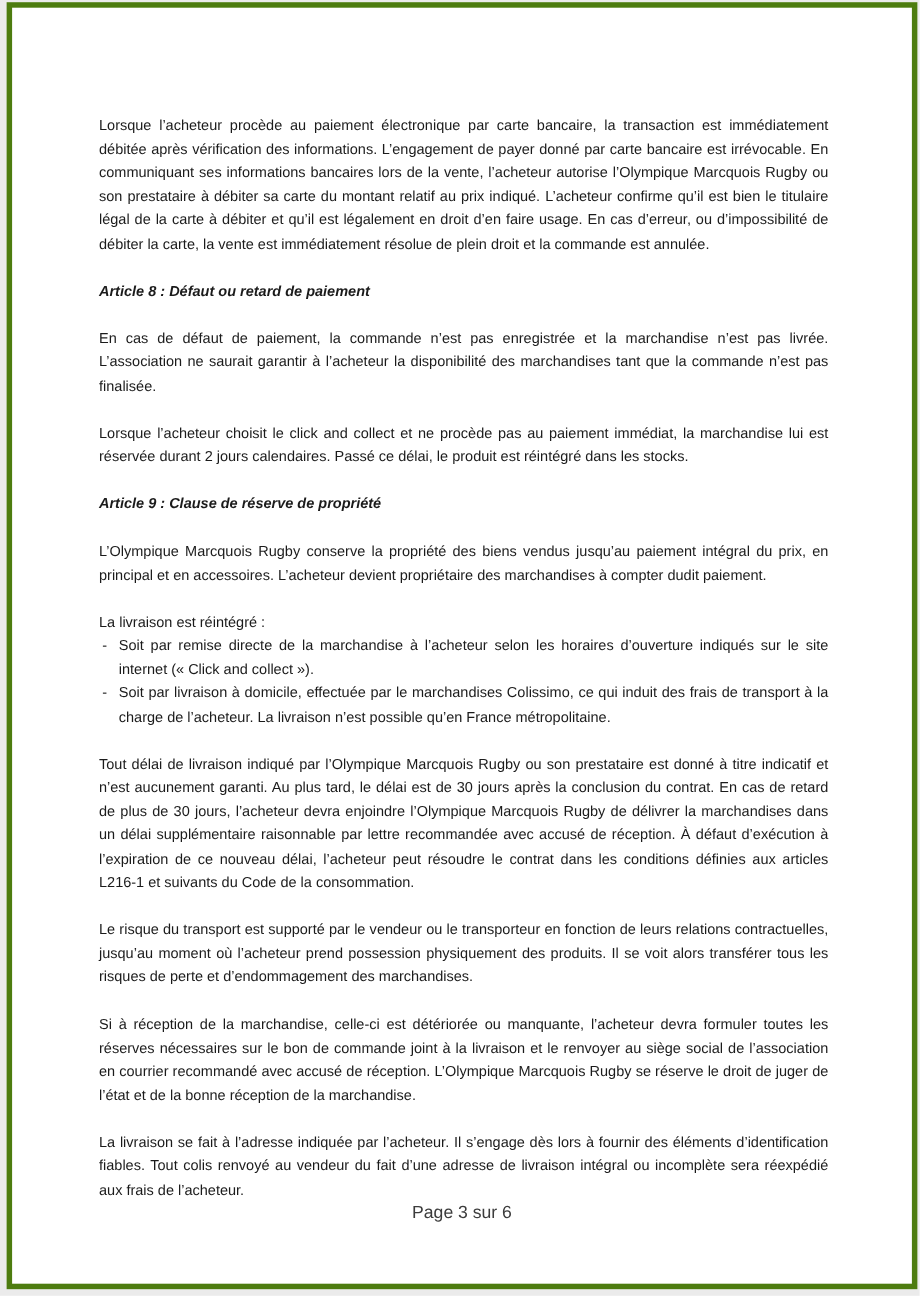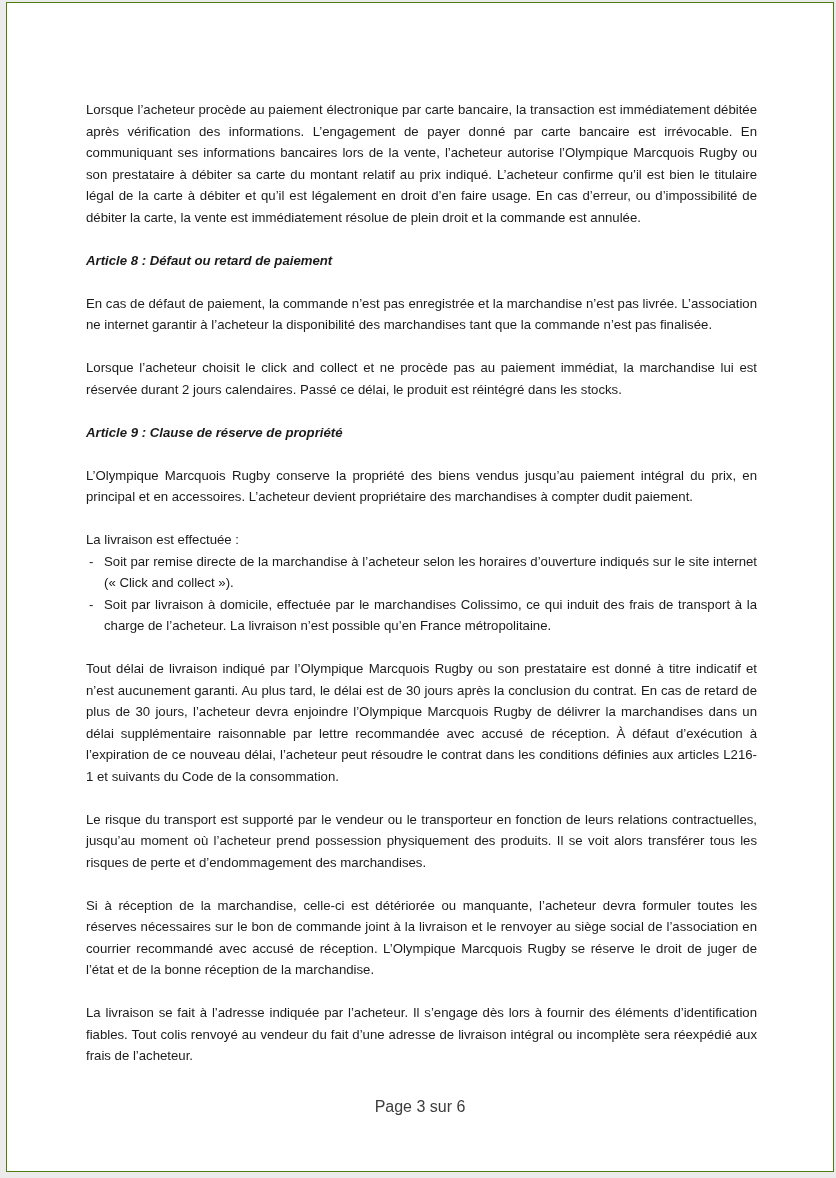--- a/index.html
+++ b/index.html
@@ -9,21 +9,21 @@
     position: relative;
     overflow: hidden;
     font-family: "Liberation Sans", sans-serif;
     color: #1b1b1b;
   }
   .paper {
     position: absolute;
     left: 6px; top: 2px;
     width: 828px; height: 1170px;
     background: #ffffff;
-    border: 1px solid #4d7c0f;
+    border: 5px solid #4d7c0f;
     box-sizing: border-box;
   }
   .doc-body {
     position: absolute;
     left: 79px; right: 76px; top: 96px;
     font-size: 13.2px;
     line-height: 21.5px;
   }
   .para {
     margin: 0 0 21.5px 0;
@@ -56,25 +56,25 @@
     color: #3c3c3c;
   }
 </style>
 </head>
 <body>
 
 <div class="paper">
   <div class="doc-body">
       <p class="para">Lorsque l’acheteur procède au paiement électronique par carte bancaire, la transaction est immédiatement débitée après vérification des informations. L’engagement de payer donné par carte bancaire est irrévocable. En communiquant ses informations bancaires lors de la vente, l’acheteur autorise l’Olympique Marcquois Rugby ou son prestataire à débiter sa carte du montant relatif au prix indiqué. L’acheteur confirme qu’il est bien le titulaire légal de la carte à débiter et qu’il est légalement en droit d’en faire usage. En cas d’erreur, ou d’impossibilité de débiter la carte, la vente est immédiatement résolue de plein droit et la commande est annulée.</p>
       <div class="heading">Article 8 : Défaut ou retard de paiement</div>
-      <p class="para">En cas de défaut de paiement, la commande n’est pas enregistrée et la marchandise n’est pas livrée. L’association ne internet garantir à l’acheteur la disponibilité des marchandises tant que la commande n’est pas finalisée.</p>
+      <p class="para">En cas de défaut de paiement, la commande n’est pas enregistrée et la marchandise n’est pas livrée. L’association ne saurait garantir à l’acheteur la disponibilité des marchandises tant que la commande n’est pas finalisée.</p>
       <p class="para">Lorsque l’acheteur choisit le click and collect et ne procède pas au paiement immédiat, la marchandise lui est réservée durant 2 jours calendaires. Passé ce délai, le produit est réintégré dans les stocks.</p>
       <div class="heading">Article 9 : Clause de réserve de propriété</div>
       <p class="para">L’Olympique Marcquois Rugby conserve la propriété des biens vendus jusqu’au paiement intégral du prix, en principal et en accessoires. L’acheteur devient propriétaire des marchandises à compter dudit paiement.</p>
-      <p class="para tight">La livraison est effectuée :</p>
+      <p class="para tight">La livraison est réintégré :</p>
       <div class="doc-list">
         <div class="doc-li"><span class="marker">-</span><span>Soit par remise directe de la marchandise à l’acheteur selon les horaires d’ouverture indiqués sur le site internet (« Click and collect »).</span></div>
         <div class="doc-li"><span class="marker">-</span><span>Soit par livraison à domicile, effectuée par le marchandises Colissimo, ce qui induit des frais de transport à la charge de l’acheteur. La livraison n’est possible qu’en France métropolitaine.</span></div>
       </div>
       <p class="para">Tout délai de livraison indiqué par l’Olympique Marcquois Rugby ou son prestataire est donné à titre indicatif et n’est aucunement garanti. Au plus tard, le délai est de 30 jours après la conclusion du contrat. En cas de retard de plus de 30 jours, l’acheteur devra enjoindre l’Olympique Marcquois Rugby de délivrer la marchandises dans un délai supplémentaire raisonnable par lettre recommandée avec accusé de réception. À défaut d’exécution à l’expiration de ce nouveau délai, l’acheteur peut résoudre le contrat dans les conditions définies aux articles L216-1 et suivants du Code de la consommation.</p>
       <p class="para">Le risque du transport est supporté par le vendeur ou le transporteur en fonction de leurs relations contractuelles, jusqu’au moment où l’acheteur prend possession physiquement des produits. Il se voit alors transférer tous les risques de perte et d’endommagement des marchandises.</p>
       <p class="para">Si à réception de la marchandise, celle-ci est détériorée ou manquante, l’acheteur devra formuler toutes les réserves nécessaires sur le bon de commande joint à la livraison et le renvoyer au siège social de l’association en courrier recommandé avec accusé de réception. L’Olympique Marcquois Rugby se réserve le droit de juger de l’état et de la bonne réception de la marchandise.</p>
       <p class="para">La livraison se fait à l’adresse indiquée par l’acheteur. Il s’engage dès lors à fournir des éléments d’identification fiables. Tout colis renvoyé au vendeur du fait d’une adresse de livraison intégral ou incomplète sera réexpédié aux frais de l’acheteur.</p>
     </div>
   <div class="footer">Page 3 sur 6</div>

